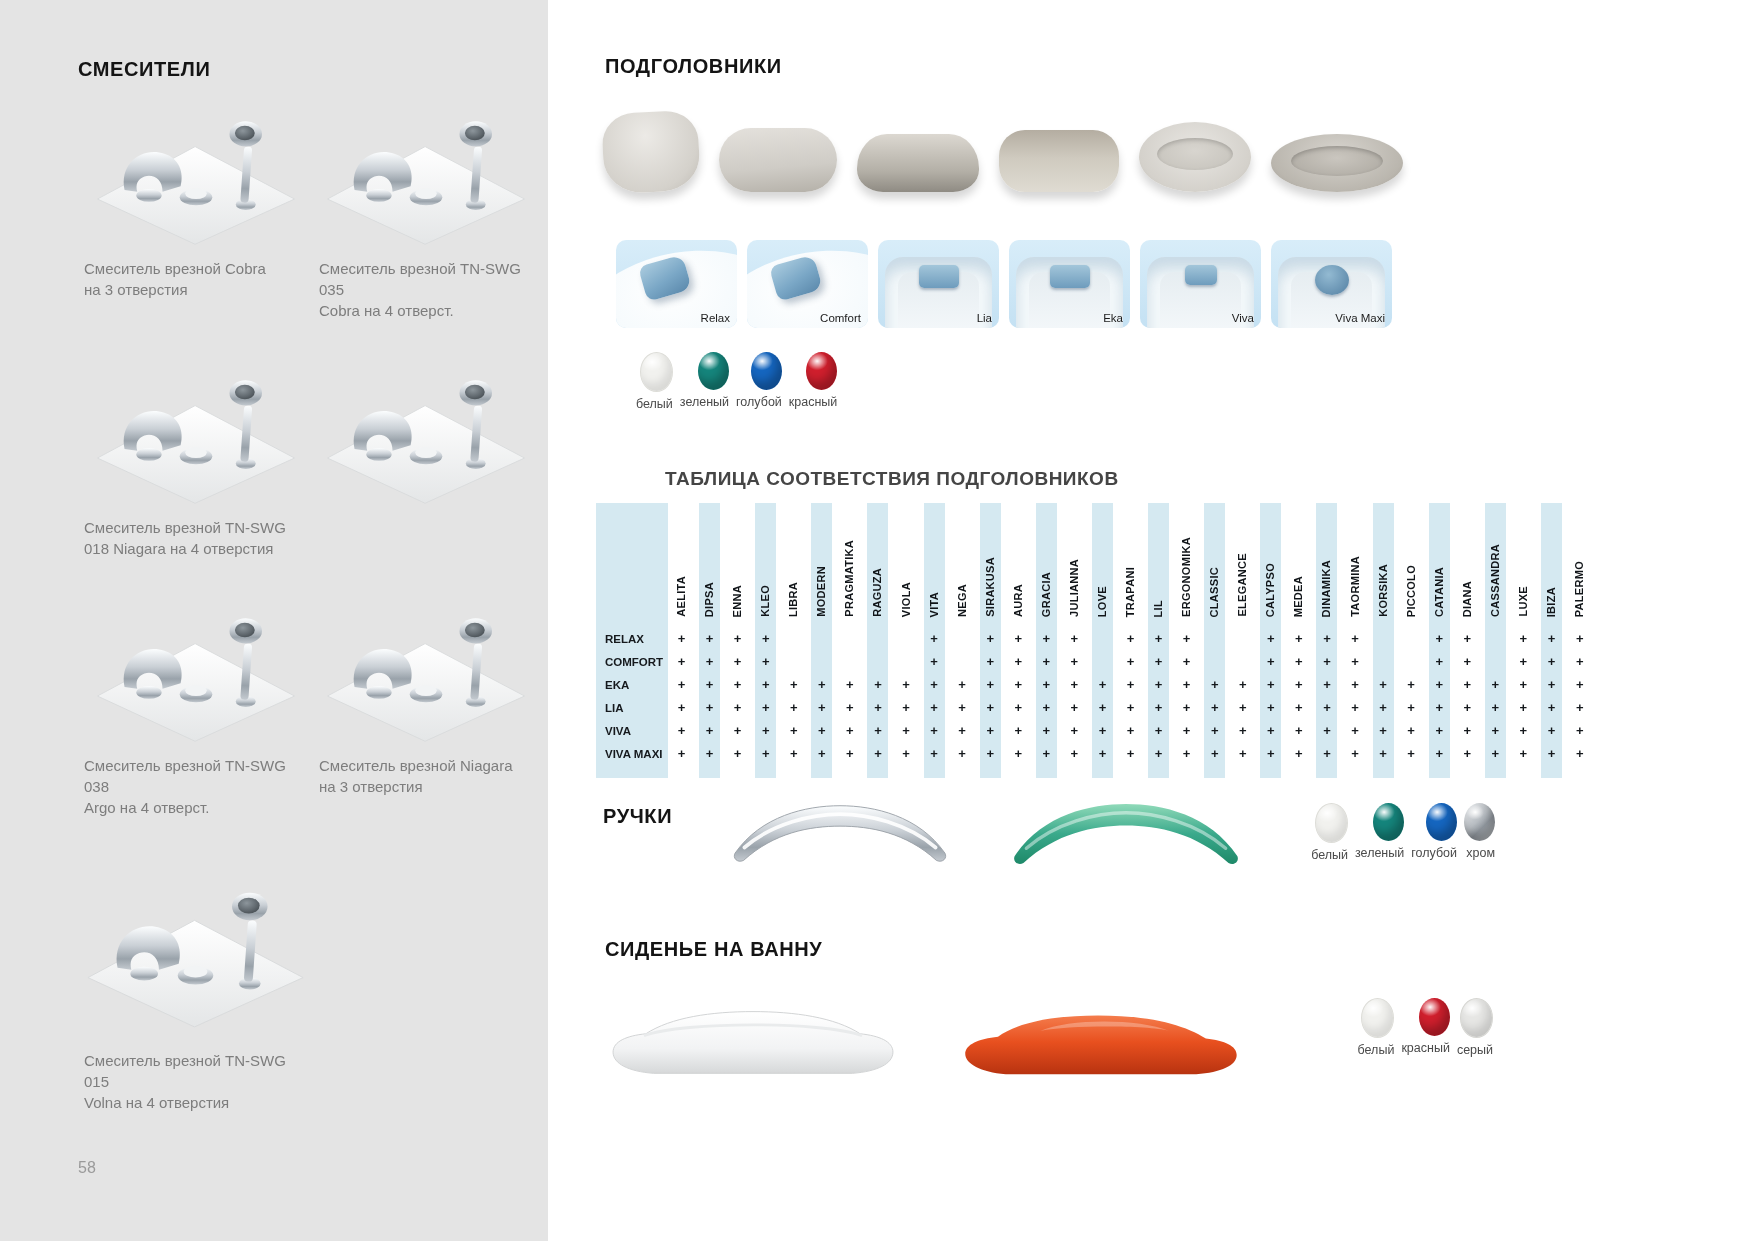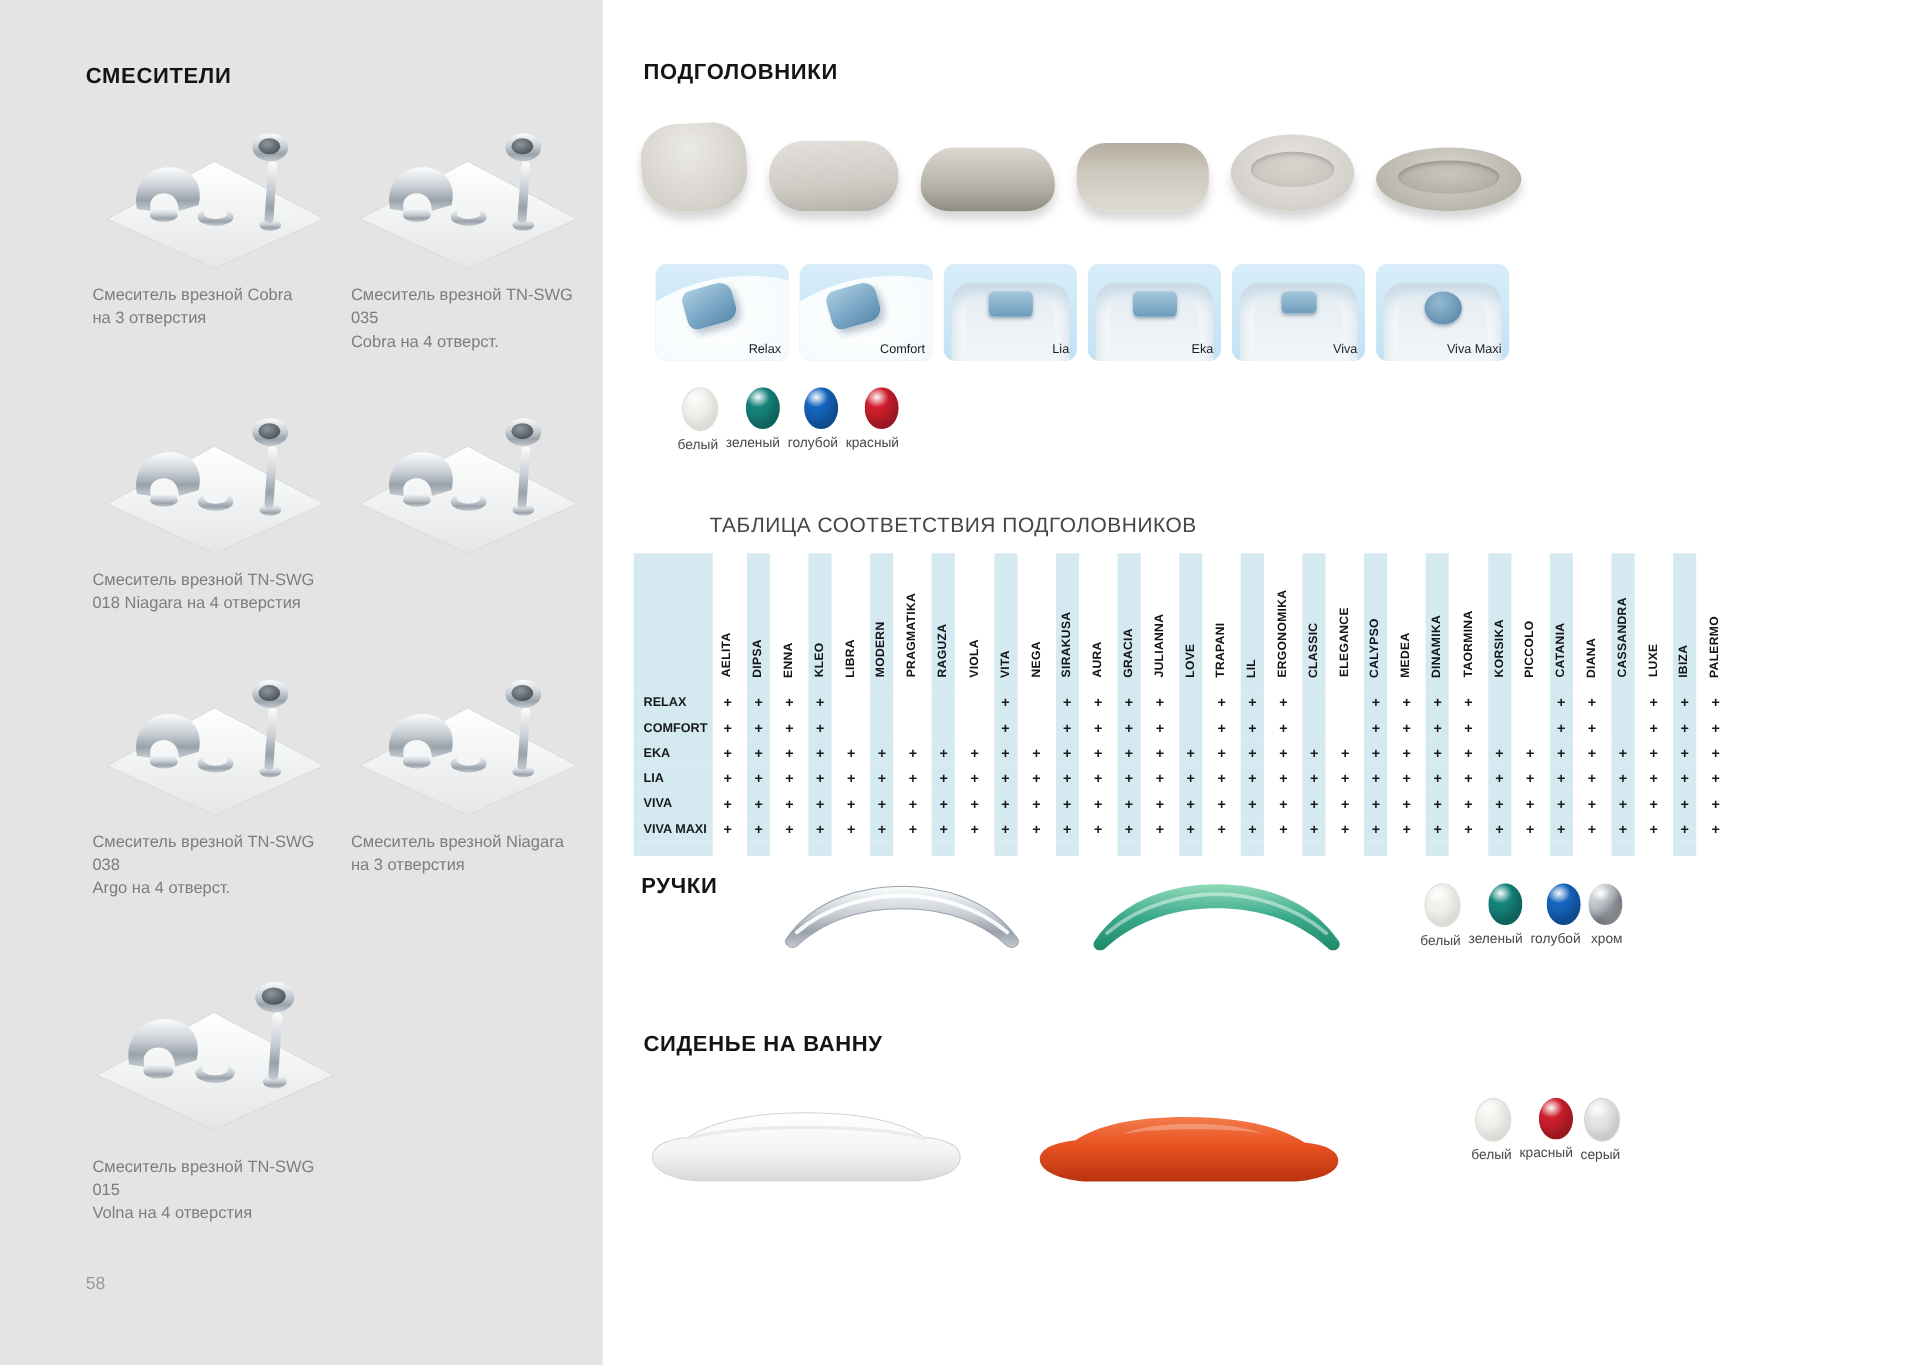--- a/index.html
+++ b/index.html
@@ -11,21 +11,21 @@
   .left-panel .sec-title{position:absolute;left:78px;top:58px;}
   .mixers-grid{position:absolute;left:78px;top:92px;width:460px;display:grid;
                grid-template-columns:235px 225px;row-gap:26px;}
   .mixer-cell{margin:4px;}
   .mixer-img{height:152px;display:flex;align-items:flex-end;justify-content:center;}
   .mixer-cell.big .mixer-img{height:188px;}
   .mixer-caption{margin:10px 2px 0 2px;font-size:15px;line-height:21px;color:#7d7d7d;}
   .mixer-caption span{display:block;}
   .page-num{position:absolute;left:78px;bottom:64px;font-size:16px;color:#9a9a9a;}
   
-  .main-panel{position:absolute;left:556px;top:0;width:1018px;height:1241px;}
+  .main-panel{position:absolute;left:576px;top:0;width:1018px;height:1241px;}
   .main-panel .sec-title.h-top{position:absolute;left:29px;top:55px;}
   
   .pillow-row{position:absolute;left:27px;top:112px;width:800px;display:flex;gap:20px;align-items:flex-end;}
   .pillow{box-shadow:0 7px 9px rgba(0,0,0,.16);}
   .p1{width:96px;height:80px;border-radius:34% 34% 40% 40%/38% 38% 44% 44%;
       background:radial-gradient(ellipse at 45% 30%,#eceae6,#d4d1cb 70%,#bdb9b2);transform:rotate(-3deg);}
   .p2{width:118px;height:64px;border-radius:40px;
       background:linear-gradient(175deg,#e4e1dc,#cfccc6 60%,#b4b0a8);}
   .p3{width:122px;height:58px;border-radius:30px 30px 26px 26px/34px 34px 22px 22px;
       background:linear-gradient(180deg,#dcd8d1,#b3afa6 65%,#8f8b83);}
@@ -68,39 +68,39 @@
         box-shadow:inset -5px -8px 10px rgba(0,0,0,.28);}
   .ball.white{background:radial-gradient(ellipse 46% 32% at 36% 24%, #ffffff, rgba(255,255,255,0) 75%), #f1f1ee;
         border:1px solid #dddDd8;box-shadow:inset -4px -7px 9px rgba(0,0,0,.10);}
   .ball.gray{background:radial-gradient(ellipse 46% 32% at 36% 24%, #ffffff, rgba(255,255,255,0) 75%), #e6e6e4;
         border:1px solid #d6d6d2;box-shadow:inset -4px -7px 9px rgba(0,0,0,.14);}
   .ball.chrome{background:radial-gradient(ellipse 46% 32% at 36% 24%, #ffffff, rgba(255,255,255,0) 62%),
         linear-gradient(135deg,#eceef0 0%,#b9bec3 45%,#979ea5 62%,#d5d8db 100%);
         box-shadow:inset -4px -7px 9px rgba(0,0,0,.3);}
   .slabel{margin-top:5px;font-size:12.5px;color:#4a4a4a;white-space:nowrap;}
   
-  .table-title{position:absolute;left:89px;top:468px;font-size:19px;font-weight:400;
+  .table-title{position:absolute;left:89px;top:468px;font-size:19px;font-weight:700;
                letter-spacing:.5px;color:#454545;margin:0;}
   .compat-wrap{position:absolute;left:20px;top:503px;}
   table.compat{border-collapse:collapse;table-layout:fixed;}
   .compat th,.compat td{padding:0;}
   .compat .corner{width:72px;background:#d5e9f1;}
   .compat .colhead{width:30px;height:118px;vertical-align:bottom;text-align:center;padding-bottom:6px;}
   .compat .colhead span{writing-mode:vertical-rl;transform:rotate(180deg);display:inline-block;
         font-size:11px;font-weight:700;color:#111519;letter-spacing:.3px;line-height:1;white-space:nowrap;}
   .compat .shade{background-image:linear-gradient(#d5e9f1,#d5e9f1);background-size:21px 100%;
         background-position:top center;background-repeat:no-repeat;}
   .compat .rowlabel{background:#d5e9f1;font-size:11.5px;font-weight:700;color:#15191d;
         text-align:left;padding-left:9px;height:23px;}
   .compat td.mark{height:23px;text-align:center;font-size:13px;font-weight:700;color:#14181c;}
   .compat tr.filler th,.compat tr.filler td{height:13px;}
   .compat tr.filler th{background:#d5e9f1;}
   
   .handles-row{position:absolute;left:27px;top:795px;width:892px;display:flex;align-items:flex-start;}
-  .handles-row .sec-title{margin-top:0;}
+  .handles-row .sec-title{margin-top:10px;}
   .handle-photo{margin-left:52px;margin-top:6px;}
   .handle-photo.green{margin-left:46px;margin-top:2px;}
   .handles-row .swatch-row{margin-left:auto;margin-top:8px;}
   
   .seat-title{position:absolute;left:29px;top:938px;}
   .seat-row{position:absolute;left:27px;top:992px;width:892px;display:flex;align-items:flex-start;}
   .seat-photo{margin-top:8px;}
   .seat-photo.red{margin-left:52px;margin-top:10px;}
   .seat-row .swatch-row{margin-left:auto;margin-top:6px;margin-right:2px;}
   .svgdefs{position:absolute;width:0;height:0;}

